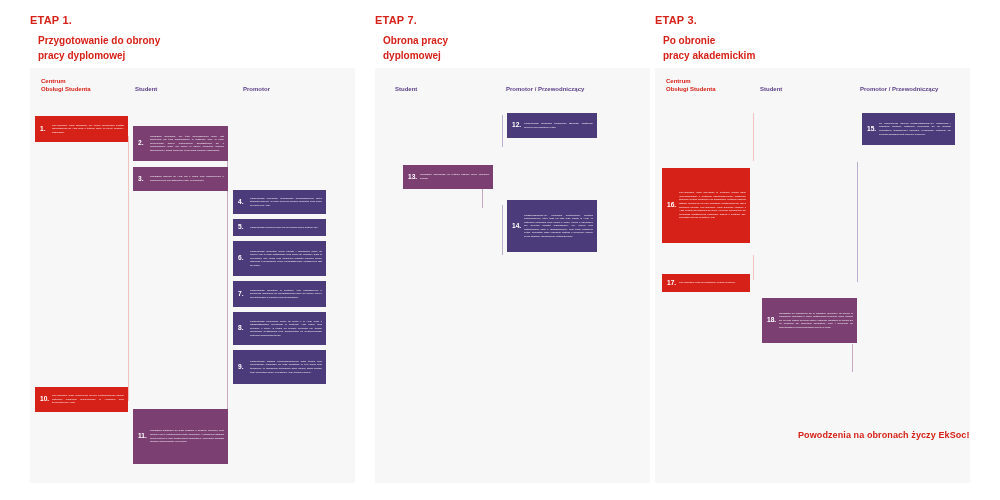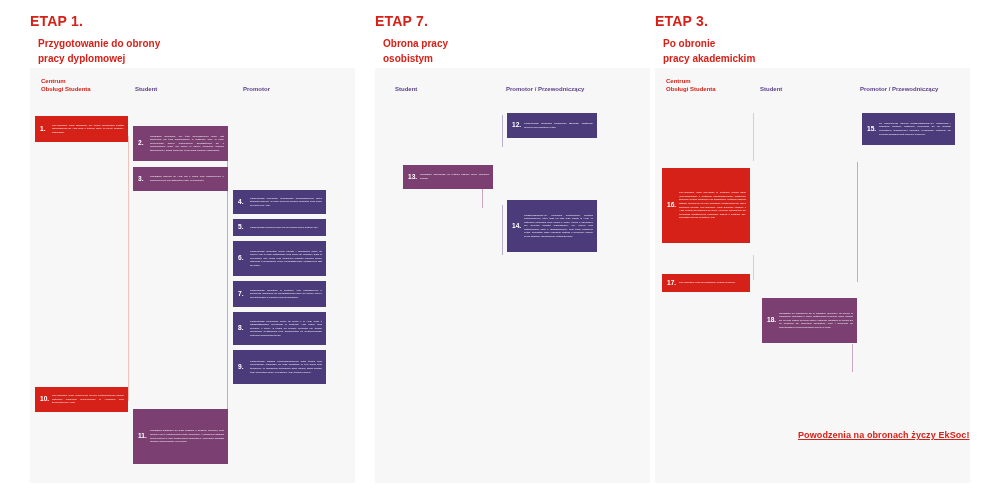--- a/index.html
+++ b/index.html
@@ -4,21 +4,21 @@
 <style>
   html,body{margin:0;padding:0;}
   body{
     width:1000px;height:500px;background:#ffffff;
     font-family:"Liberation Sans","DejaVu Sans",sans-serif;
     overflow:hidden;position:relative;
   }
   .stage{position:absolute;top:0;height:500px;}
   .stage-head{position:absolute;left:0;top:14px;}
   .stage-title{
-    font-size:14px;font-weight:bold;color:#d62118;letter-spacing:.2px;
+    font-size:11px;font-weight:bold;color:#d62118;letter-spacing:.2px;
     margin:0 0 6px 0;line-height:1.1;
   }
   .stage-sub{
     font-size:10px;font-weight:bold;color:#d62118;line-height:1.45;
     margin:8px;white-space:pre-line;
   }
   .panel{
     position:absolute;top:68px;background:#f7f7f7;
   }
   .col-head{
@@ -42,21 +42,21 @@
   }
   .box .txt{
     font-size:2.5px;line-height:1.42;text-align:justify;
     flex:1 1 auto;padding-left:1px;
   }
   .box.red{background:#d62118;}
   .box.plum{background:#7b3f72;}
   .box.indigo{background:#4b3b7a;}
   .footer-msg{
     position:absolute;font-size:9px;font-weight:bold;color:#d62118;
-    letter-spacing:.1px;white-space:nowrap;text-decoration:underline;
+    letter-spacing:.1px;white-space:nowrap;
   }
 </style>
 </head>
 <body>
 
 <div class="stage" style="left:30px;width:325px;">
   <div class="stage-head">
     <div class="stage-title">ETAP 1.</div>
     <div class="stage-sub">Przygotowanie do obrony
 pracy dyplomowej</div>
@@ -126,21 +126,21 @@
     <span class="txt">STUDENT dostarcza do COS wniosek o wydanie dyplomu, oraz rozliczyć się z elektronicznej karty obiegowej.
 
 *Absolwenci studiów rozpoczętych w roku akademickim 2018/2019 i wcześniej składają również dowód wpłaty za dyplom.</span>
   </div>
 </div>
 
 <div class="stage" style="left:375px;width:275px;">
   <div class="stage-head">
     <div class="stage-title">ETAP 7.</div>
     <div class="stage-sub">Obrona pracy
-osobistym</div>
+dyplomowej</div>
   </div>
   <div class="panel" style="left:0;width:275px;height:415px;"></div>
 
   <div class="col-head" style="left:20px;top:85px;">Student</div>
   <div class="col-head" style="left:131px;top:85px;">Promotor / Przewodniczący</div>
 
   <div class="vline purple" style="left:127px;top:115px;height:32px;"></div>
   <div class="vline plum" style="left:107px;top:178px;height:30px;"></div>
   <div class="vline purple" style="left:127px;top:205px;height:50px;"></div>
 

